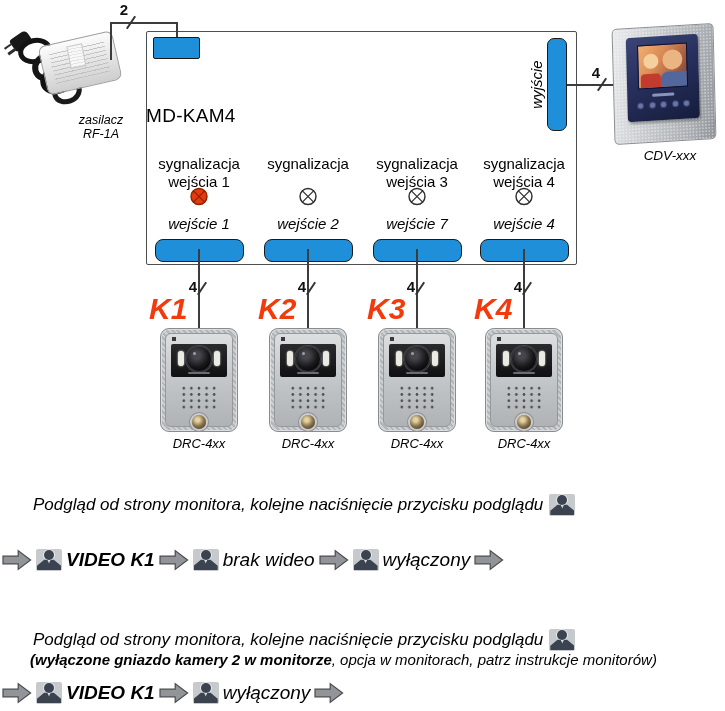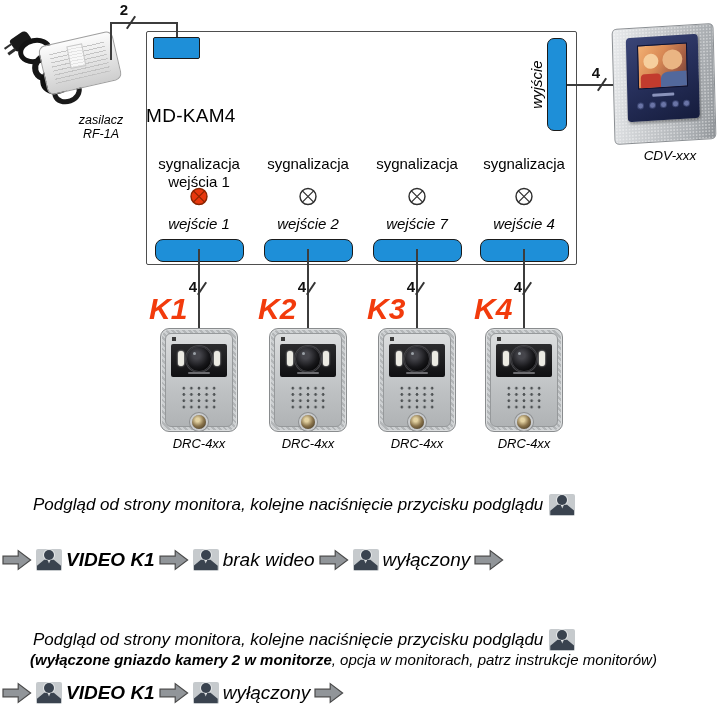--- a/index.html
+++ b/index.html
@@ -276,20 +276,21 @@
         <div class="cam-speaker"></div>
         <div class="cam-btn"></div>
       </div>
     </div>
     <div class="model">DRC-4xx</div>
   </div>
 
   <div class="channel" style="--cx:417px">
     <div class="sig">
       <div>sygnalizacja</div>
+      <div>wejścia 3</div>
     </div>
     <span class="led">
       <svg viewBox="0 0 20 20">
           <circle cx="10" cy="10" r="8.4"></circle>
           <path d="M4.1 4.1 L15.9 15.9 M15.9 4.1 L4.1 15.9"></path>
         </svg>
     </span>
     <div class="inp">wejście 7</div>
     <div class="blue brect"></div>
     <i class="wire wv"></i>
@@ -308,20 +309,21 @@
         <div class="cam-speaker"></div>
         <div class="cam-btn"></div>
       </div>
     </div>
     <div class="model">DRC-4xx</div>
   </div>
 
   <div class="channel" style="--cx:524px">
     <div class="sig">
       <div>sygnalizacja</div>
+      <div>wejścia 4</div>
     </div>
     <span class="led">
       <svg viewBox="0 0 20 20">
           <circle cx="10" cy="10" r="8.4"></circle>
           <path d="M4.1 4.1 L15.9 15.9 M15.9 4.1 L4.1 15.9"></path>
         </svg>
     </span>
     <div class="inp">wejście 4</div>
     <div class="blue brect"></div>
     <i class="wire wv"></i>

